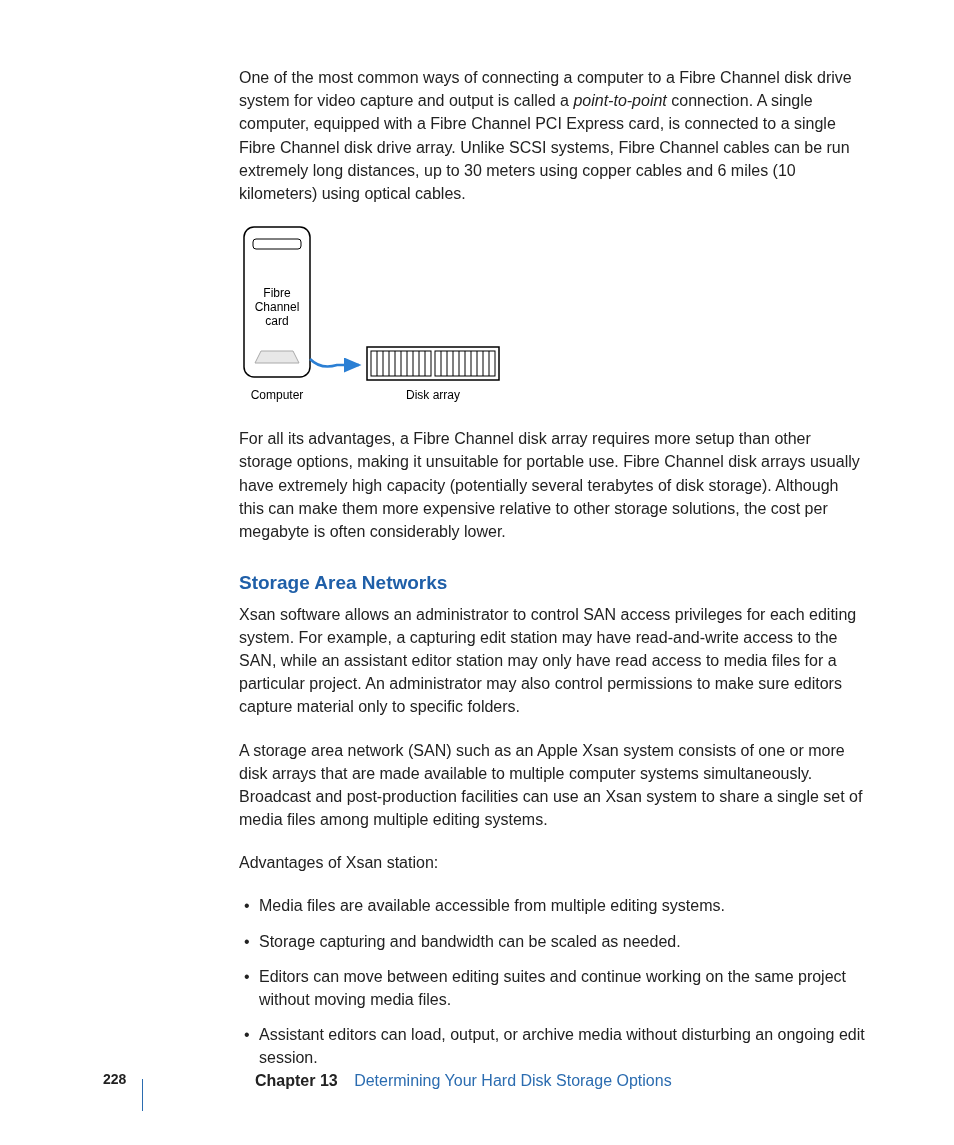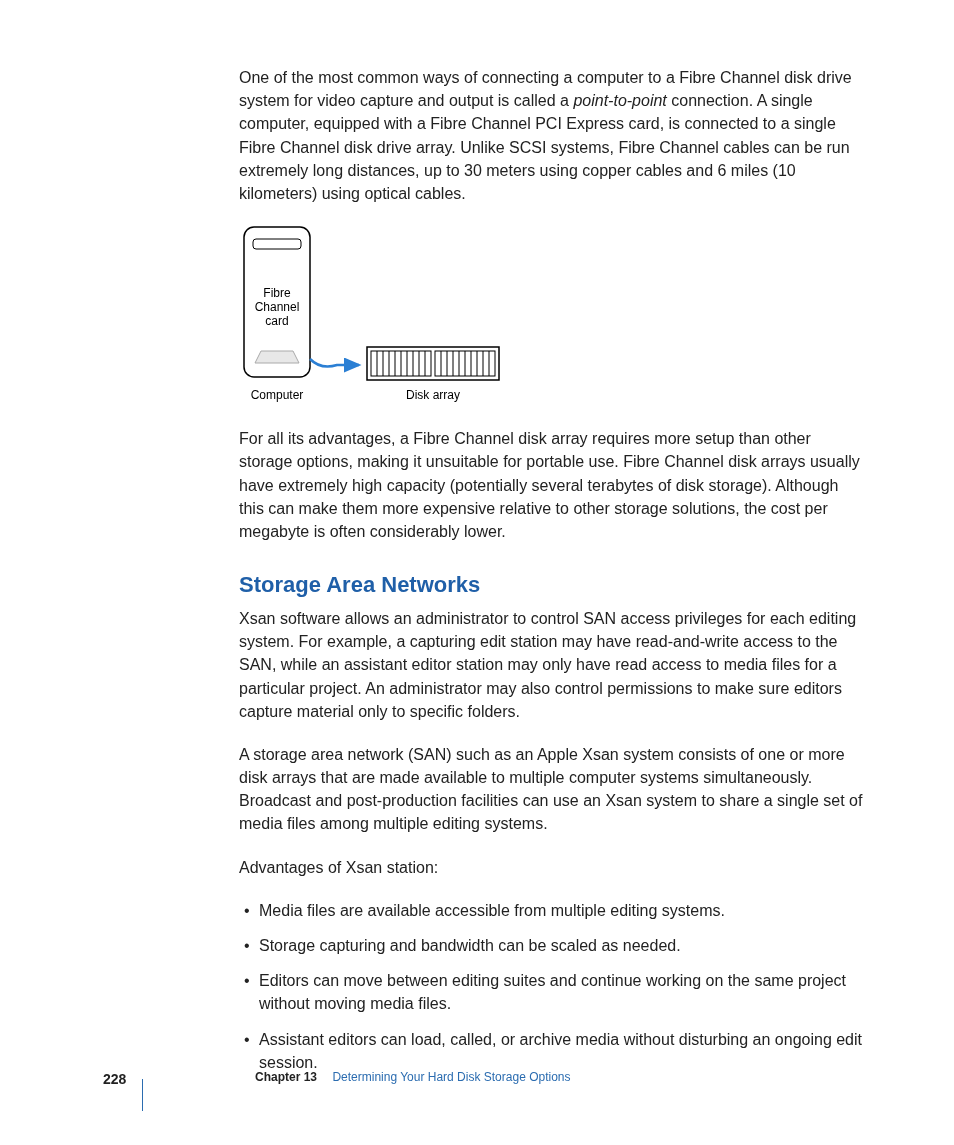--- a/index.html
+++ b/index.html
@@ -18,21 +18,21 @@
     left: 239px;
     top: 66px;
     width: 627px;
   }
   p {
     margin: 0 0 20px 0;
   }
   .italic { font-style: italic; }
   h2 {
     color: #1f5fa8;
-    font-size: 22px;
+    font-size: 19px;
     font-weight: 600;
     margin: 26px 0 6px 0;
   }
   ul {
     list-style: none;
     padding: 0;
     margin: 0;
   }
   ul li {
     position: relative;
@@ -64,21 +64,21 @@
     position: absolute;
     left: -40px;
     top: -10px;
     font-weight: 700;
     font-size: 14px;
   }
   .chapter {
     position: absolute;
     left: 112px;
     top: -10px;
-    font-size: 12px;
+    font-size: 16px;
   }
   .chapter-label { font-weight: 700; color: #222; }
   .chapter-title { color: #2b6cb0; margin-left: 12px; }
   svg { display: block; }
 </style>
 </head>
 <body>
 
 <div class="content">
 
@@ -139,21 +139,21 @@
   <p>Xsan software allows an administrator to control SAN access privileges for each editing system. For example, a capturing edit station may have read-and-write access to the SAN, while an assistant editor station may only have read access to media files for a particular project. An administrator may also control permissions to make sure editors capture material only to specific folders.</p>
 
   <p>A storage area network (SAN) such as an Apple Xsan system consists of one or more disk arrays that are made available to multiple computer systems simultaneously. Broadcast and post-production facilities can use an Xsan system to share a single set of media files among multiple editing systems.</p>
 
   <p>Advantages of Xsan station:</p>
 
   <ul>
     <li>Media files are available accessible from multiple editing systems.</li>
     <li>Storage capturing and bandwidth can be scaled as needed.</li>
     <li>Editors can move between editing suites and continue working on the same project without moving media files.</li>
-    <li>Assistant editors can load, called, or archive media without disturbing an ongoing edit session.</li>
+    <li>Assistant editors can load, output, or archive media without disturbing an ongoing edit session.</li>
   </ul>
 
 </div>
 
 <div class="footer">
   <span class="page-num">228</span>
   <span class="chapter">
     <span class="chapter-label">Chapter 13</span>
     <span class="chapter-title">Determining Your Hard Disk Storage Options</span>
   </span>

